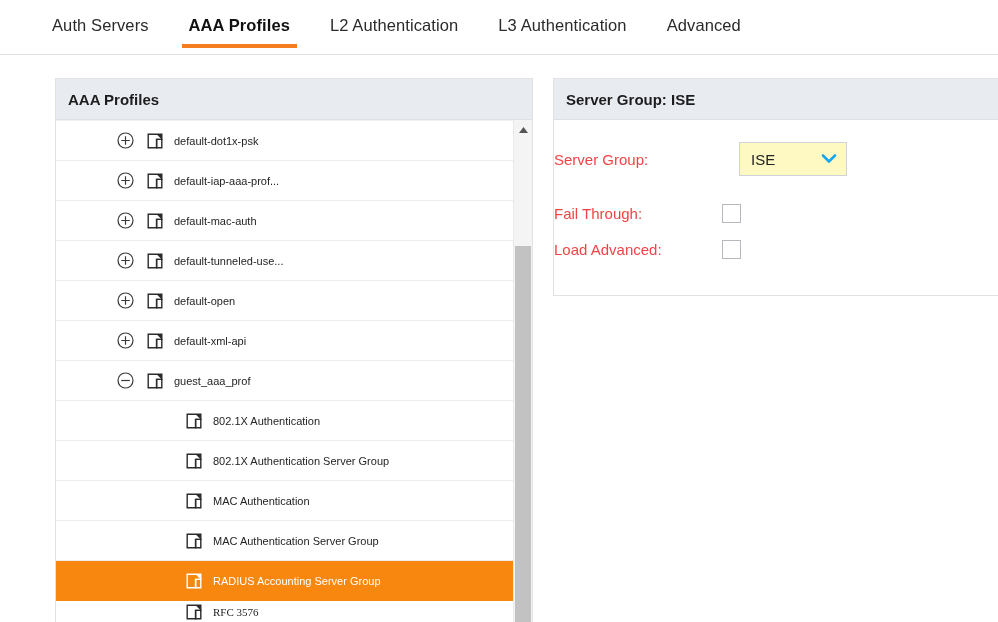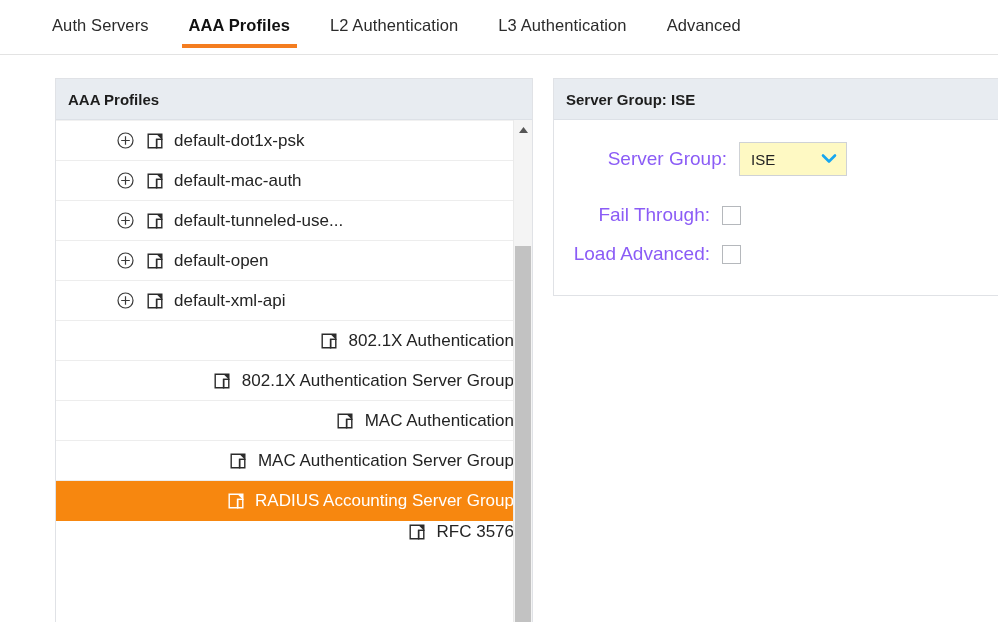--- a/index.html
+++ b/index.html
@@ -102,33 +102,33 @@
     border-top: 1px solid #f1f1f1;
     box-sizing: border-box;
   }
   .tree-row {
     height: 40px;
     display: flex;
     align-items: center;
     border-bottom: 1px solid #ededed;
     box-sizing: border-box;
     cursor: pointer;
-    font-size: 17px;
+    font-size: 11px;
     color: #242424;
     padding-left: 0;
   }
   .tree-row.selected {
     background: #f7870f;
     color: #ffffff;
     border-bottom-color: #f7870f;
-    padding-left: 12px;
   }
   .tree-row.partial {
     height: 22px;
     border-bottom: none;
+    font-family: Liberation Serif, serif;
   }
   .expander {
     width: 22px;
     height: 22px;
     flex: 0 0 22px;
     display: flex;
     align-items: center;
     justify-content: center;
     margin-left: 58px;
     margin-right: 10px;
@@ -141,21 +141,21 @@
     display: flex;
     align-items: center;
     justify-content: center;
     margin-right: 11px;
   }
   .doc-icon svg { display: block; }
   .tree-label { white-space: nowrap; }
 
   
   .lvl-1 .expander { margin-left: 58px; }
-  .lvl-2 { padding-left: 0; justify-content: flex-end; }
+  .lvl-2 { padding-left: 0; }
   .lvl-2 .doc-icon { margin-left: 129px; }
 
   
   .vscroll {
     position: absolute;
     right: 0; top: 0;
     width: 19px;
     height: 100%;
     background: #f4f4f4;
     border-left: 1px solid #eaeaea;
@@ -187,23 +187,23 @@
   }
   .form-body {
     padding: 22px 0 0 0;
   }
   .form-row {
     display: flex;
     align-items: center;
     margin-bottom: 4px;
   }
   .form-label {
-    font-size: 19px;
-    color: #8b5cf6;
-    text-align: right;
+    font-size: 15px;
+    color: #ef4444;
+    text-align: left;
     padding-right: 12px;
     box-sizing: border-box;
     white-space: nowrap;
   }
   .form-label.wide { width: 185px; }
   .form-label.narrow { width: 168px; }
 
   .select-box {
     position: relative;
     width: 108px;
@@ -277,35 +277,51 @@
         <span class="doc-icon">
           <svg width="16" height="16" viewBox="0 0 16 16">
             <path d="M1.2 1.2 H14.8 V6.4 H9.6 V14.8 H1.2 Z" fill="none" stroke="#2b2b2b" stroke-width="1.4"></path>
             <path d="M9.6 1.2 H14.8 V6.4 Z" fill="#2b2b2b"></path>
             <path d="M9.6 6.4 H14.8 V14.8 H9.6 Z" fill="none" stroke="#2b2b2b" stroke-width="1.4"></path>
           </svg>
         </span>
         <span class="tree-label">default-dot1x-psk</span>
       </div>
 
-
       <div class="tree-row lvl-1">
         <span class="expander">
           <svg width="17" height="17" viewBox="0 0 17 17">
             <circle cx="8.5" cy="8.5" r="7.5" fill="none" stroke="#3a3a3a" stroke-width="1.2"></circle>
             <path d="M8.5 4.2 V12.8 M4.2 8.5 H12.8" stroke="#3a3a3a" stroke-width="1.2"></path>
           </svg>
         </span>
         <span class="doc-icon">
           <svg width="16" height="16" viewBox="0 0 16 16">
             <path d="M1.2 1.2 H14.8 V6.4 H9.6 V14.8 H1.2 Z" fill="none" stroke="#2b2b2b" stroke-width="1.4"></path>
             <path d="M9.6 1.2 H14.8 V6.4 Z" fill="#2b2b2b"></path>
             <path d="M9.6 6.4 H14.8 V14.8 H9.6 Z" fill="none" stroke="#2b2b2b" stroke-width="1.4"></path>
           </svg>
         </span>
+        <span class="tree-label">default-iap-aaa-prof...</span>
+      </div>
+
+      <div class="tree-row lvl-1">
+        <span class="expander">
+          <svg width="17" height="17" viewBox="0 0 17 17">
+            <circle cx="8.5" cy="8.5" r="7.5" fill="none" stroke="#3a3a3a" stroke-width="1.2"></circle>
+            <path d="M8.5 4.2 V12.8 M4.2 8.5 H12.8" stroke="#3a3a3a" stroke-width="1.2"></path>
+          </svg>
+        </span>
+        <span class="doc-icon">
+          <svg width="16" height="16" viewBox="0 0 16 16">
+            <path d="M1.2 1.2 H14.8 V6.4 H9.6 V14.8 H1.2 Z" fill="none" stroke="#2b2b2b" stroke-width="1.4"></path>
+            <path d="M9.6 1.2 H14.8 V6.4 Z" fill="#2b2b2b"></path>
+            <path d="M9.6 6.4 H14.8 V14.8 H9.6 Z" fill="none" stroke="#2b2b2b" stroke-width="1.4"></path>
+          </svg>
+        </span>
         <span class="tree-label">default-mac-auth</span>
       </div>
 
       <div class="tree-row lvl-1">
         <span class="expander">
           <svg width="17" height="17" viewBox="0 0 17 17">
             <circle cx="8.5" cy="8.5" r="7.5" fill="none" stroke="#3a3a3a" stroke-width="1.2"></circle>
             <path d="M8.5 4.2 V12.8 M4.2 8.5 H12.8" stroke="#3a3a3a" stroke-width="1.2"></path>
           </svg>
         </span>
@@ -346,20 +362,36 @@
         <span class="doc-icon">
           <svg width="16" height="16" viewBox="0 0 16 16">
             <path d="M1.2 1.2 H14.8 V6.4 H9.6 V14.8 H1.2 Z" fill="none" stroke="#2b2b2b" stroke-width="1.4"></path>
             <path d="M9.6 1.2 H14.8 V6.4 Z" fill="#2b2b2b"></path>
             <path d="M9.6 6.4 H14.8 V14.8 H9.6 Z" fill="none" stroke="#2b2b2b" stroke-width="1.4"></path>
           </svg>
         </span>
         <span class="tree-label">default-xml-api</span>
       </div>
 
+      <div class="tree-row lvl-1">
+        <span class="expander">
+          <svg width="17" height="17" viewBox="0 0 17 17">
+            <circle cx="8.5" cy="8.5" r="7.5" fill="none" stroke="#3a3a3a" stroke-width="1.2"></circle>
+            <path d="M4.2 8.5 H12.8" stroke="#3a3a3a" stroke-width="1.2"></path>
+          </svg>
+        </span>
+        <span class="doc-icon">
+          <svg width="16" height="16" viewBox="0 0 16 16">
+            <path d="M1.2 1.2 H14.8 V6.4 H9.6 V14.8 H1.2 Z" fill="none" stroke="#2b2b2b" stroke-width="1.4"></path>
+            <path d="M9.6 1.2 H14.8 V6.4 Z" fill="#2b2b2b"></path>
+            <path d="M9.6 6.4 H14.8 V14.8 H9.6 Z" fill="none" stroke="#2b2b2b" stroke-width="1.4"></path>
+          </svg>
+        </span>
+        <span class="tree-label">guest_aaa_prof</span>
+      </div>
 
       <div class="tree-row lvl-2">
         <span class="doc-icon">
           <svg width="16" height="16" viewBox="0 0 16 16">
             <path d="M1.2 1.2 H14.8 V6.4 H9.6 V14.8 H1.2 Z" fill="none" stroke="#2b2b2b" stroke-width="1.4"></path>
             <path d="M9.6 1.2 H14.8 V6.4 Z" fill="#2b2b2b"></path>
             <path d="M9.6 6.4 H14.8 V14.8 H9.6 Z" fill="none" stroke="#2b2b2b" stroke-width="1.4"></path>
           </svg>
         </span>
         <span class="tree-label">802.1X Authentication</span>

